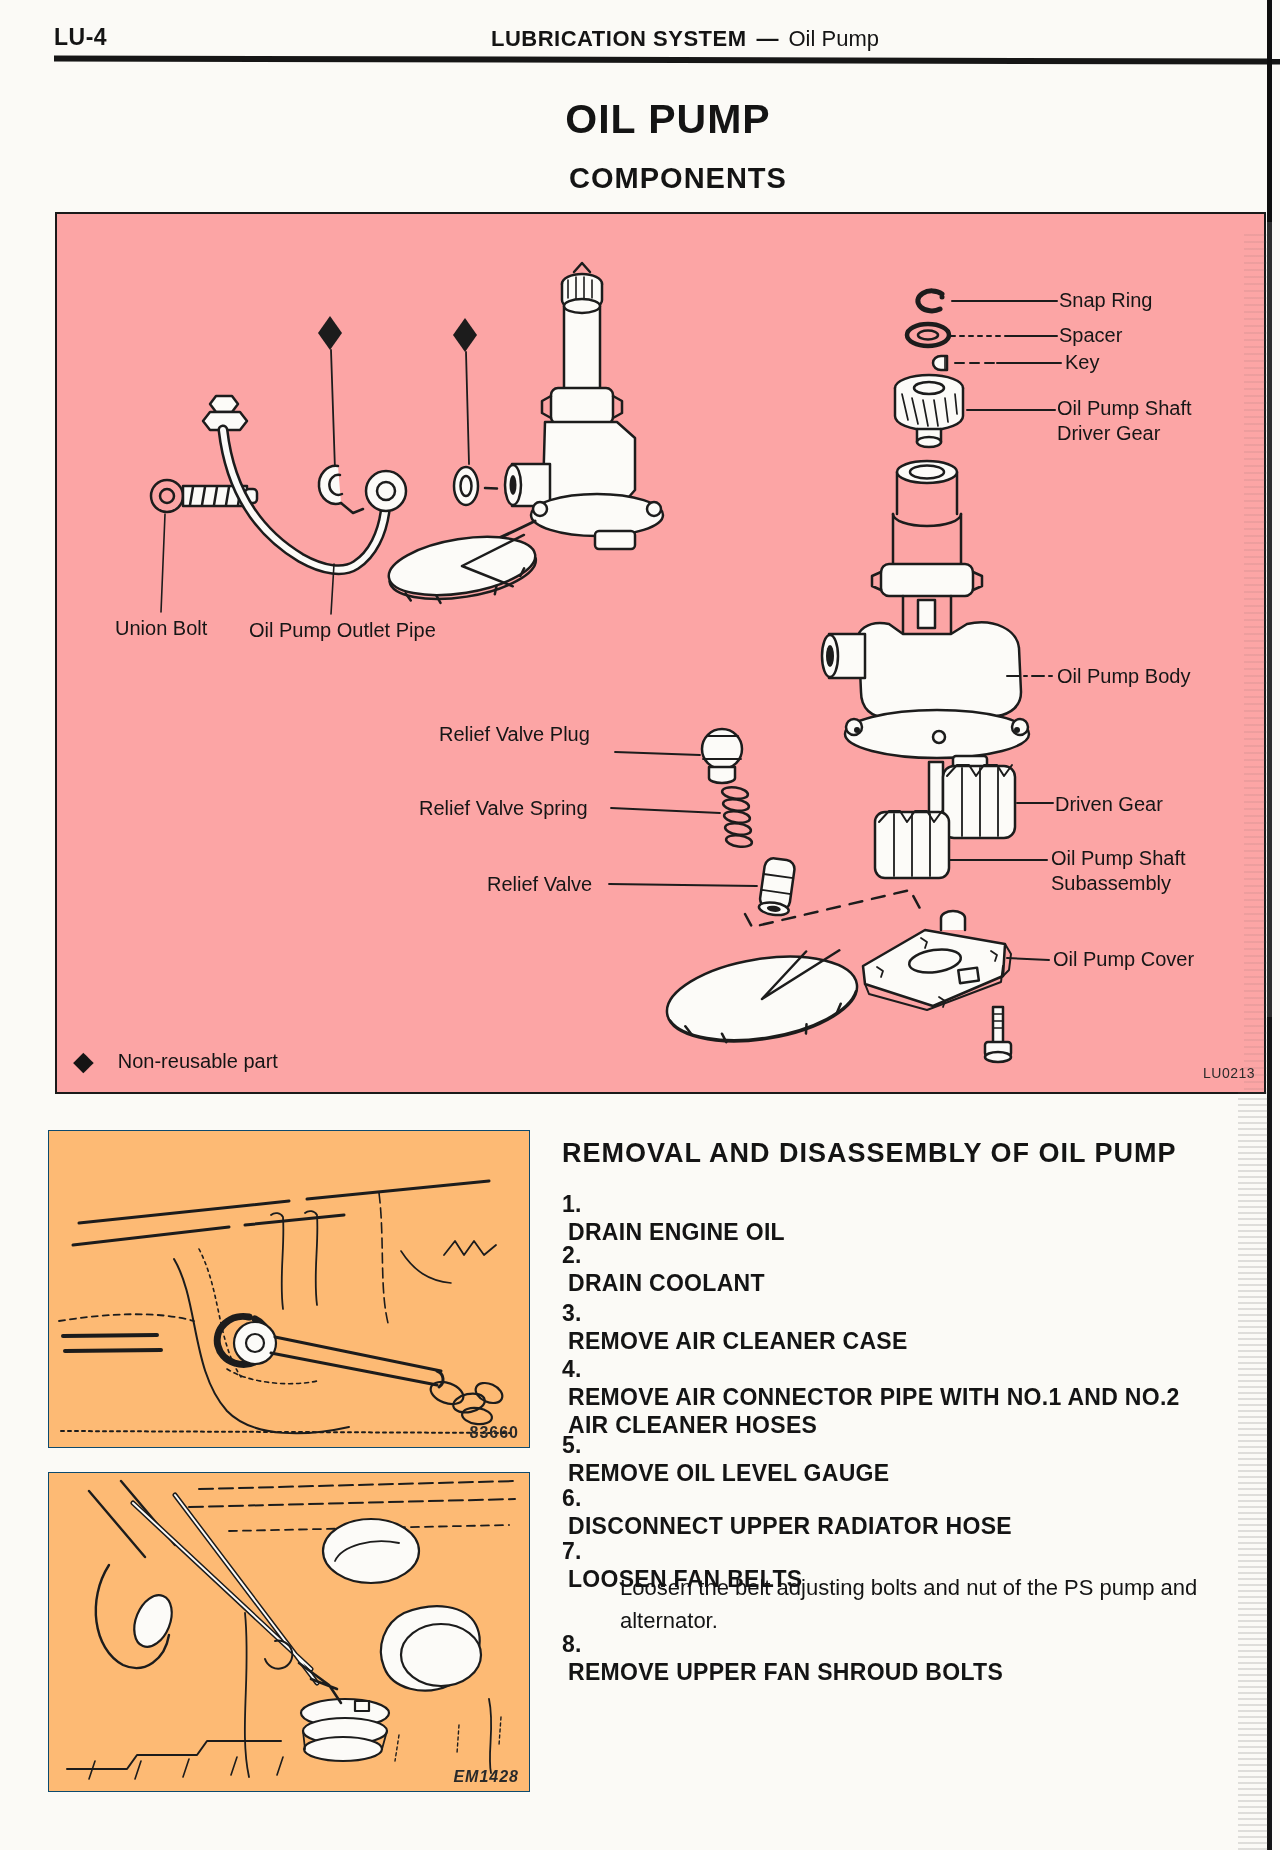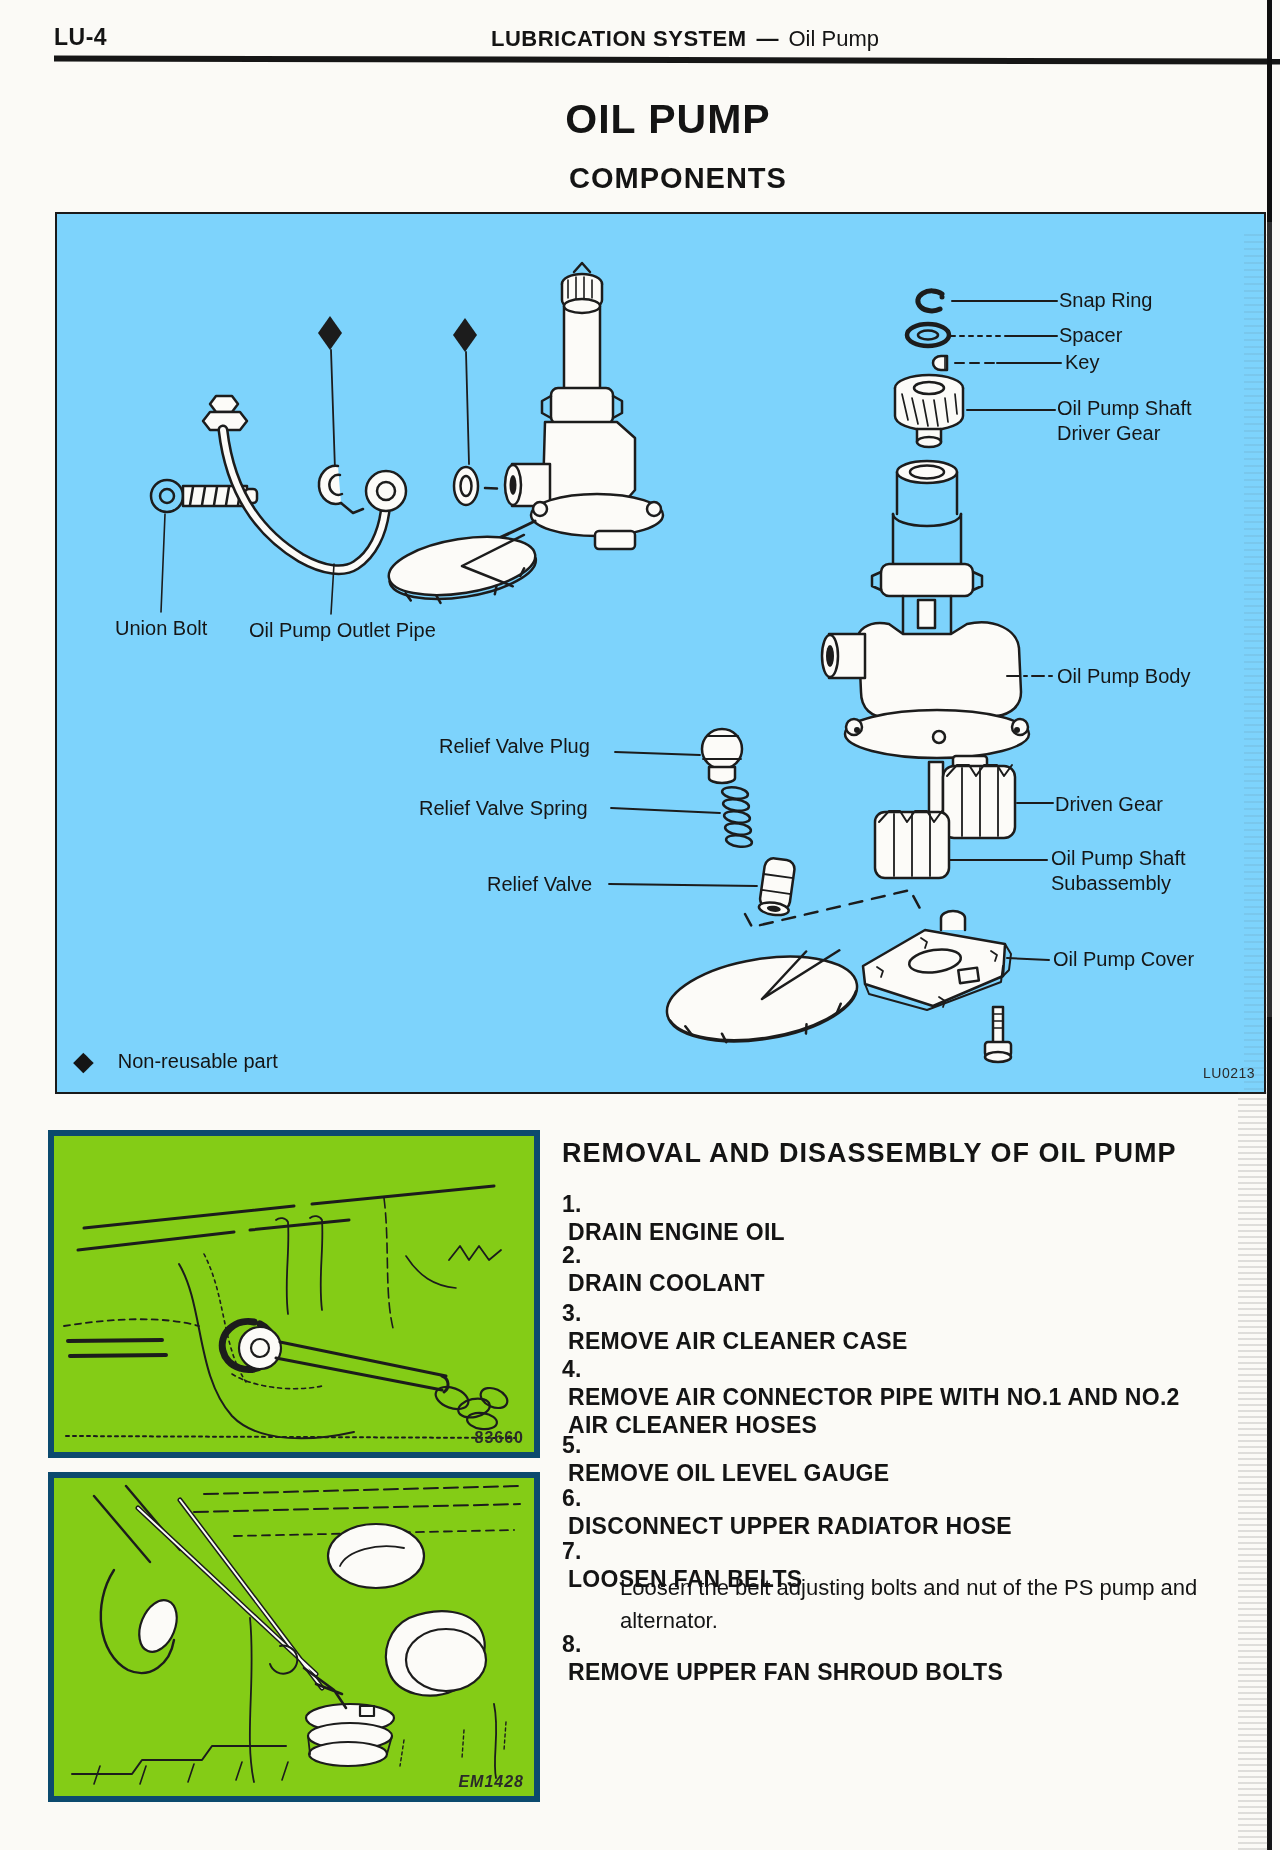--- a/index.html
+++ b/index.html
@@ -13,30 +13,30 @@
   
   .page-num{left:54px;top:24px;font-size:23px;font-weight:bold;letter-spacing:.5px;}
   .header-title{left:0;top:26px;width:1280px;text-align:center;font-size:22px;transform:translateX(45px);}
   .header-title .sec{font-weight:bold;letter-spacing:.5px;}
   .header-title .dash{margin:0 10px;font-weight:bold;}
   .header-rule{left:54px;top:57px;width:1226px;height:6px;background:#161616;transform:rotate(.15deg);}
   
   .doc-title{left:0;top:96px;width:1280px;text-align:center;font-size:41px;font-weight:bold;letter-spacing:1px;transform:translateX(28px);}
   .doc-subtitle{left:0;top:162px;width:1280px;text-align:center;font-size:29px;font-weight:bold;letter-spacing:1px;transform:translateX(38px);}
   
-  .diagram-box{left:55px;top:212px;width:1207px;height:878px;border:2.5px solid #1a1a1a;background:#7dd3fc;}
+  .diagram-box{left:55px;top:212px;width:1207px;height:878px;border:2.5px solid #1a1a1a;background:#fca5a5;}
   .diagram-box svg{position:absolute;left:0;top:0;}
   .lbl{position:absolute;font-size:20px;line-height:25px;white-space:pre-line;color:#161616;}
   .legend{position:absolute;left:16px;top:834px;display:flex;align-items:center;gap:24px;}
   .legend .diamond{font-size:27px;line-height:27px;}
   .legend .ltext{font-size:20px;}
   .figcode{position:absolute;font-size:14px;color:#2a2a2a;letter-spacing:.5px;}
   .figcode.lu{left:1146px;top:851px;}
   
-  .photo-box{border:6px solid #0c4a6e;background:#84cc16;}
+  .photo-box{border:1px solid #0c4a6e;background:#fdba74;}
   .box1{left:48px;top:1130px;width:480px;height:316px;}
   .box2{left:48px;top:1472px;width:480px;height:318px;font-style:italic;}
   .photo-box .figcode{right:10px;bottom:5px;font-size:16px;font-weight:bold;letter-spacing:1px;position:absolute;}
   
   .proc-heading{left:562px;top:1138px;width:690px;font-size:27px;font-weight:bold;letter-spacing:1px;}
   .step{position:absolute;left:562px;width:680px;font-size:23px;font-weight:bold;letter-spacing:.3px;line-height:28px;}
   .step .num{display:inline-block;width:58px;vertical-align:top;}
   .step .step-text{display:inline-block;width:618px;vertical-align:top;margin-left:6px;}
   .step-detail{position:absolute;left:620px;width:622px;font-size:22px;font-weight:normal;line-height:33px;margin:0;}
   
@@ -250,21 +250,21 @@
   <div class="lbl" style="left:1008px;top:136px;">Key</div>
   <div class="lbl" style="left:1000px;top:182px;">Oil Pump Shaft
 Driver Gear</div>
   <div class="lbl" style="left:1000px;top:450px;">Oil Pump Body</div>
   <div class="lbl" style="left:998px;top:578px;">Driven Gear</div>
   <div class="lbl" style="left:994px;top:632px;">Oil Pump Shaft
 Subassembly</div>
   <div class="lbl" style="left:996px;top:733px;text-align:center;">Oil Pump Cover</div>
   <div class="lbl" style="left:58px;top:402px;">Union Bolt</div>
   <div class="lbl" style="left:192px;top:404px;">Oil Pump Outlet Pipe</div>
-  <div class="lbl" style="left:382px;top:520px;">Relief Valve Plug</div>
+  <div class="lbl" style="left:382px;top:508px;">Relief Valve Plug</div>
   <div class="lbl" style="left:362px;top:582px;">Relief Valve Spring</div>
   <div class="lbl" style="left:430px;top:658px;">Relief Valve</div>
 
   <div class="legend">
     <span class="diamond">◆</span>
     <span class="ltext">Non-reusable part</span>
   </div>
   <span class="figcode lu">LU0213</span>
 </div>
 

